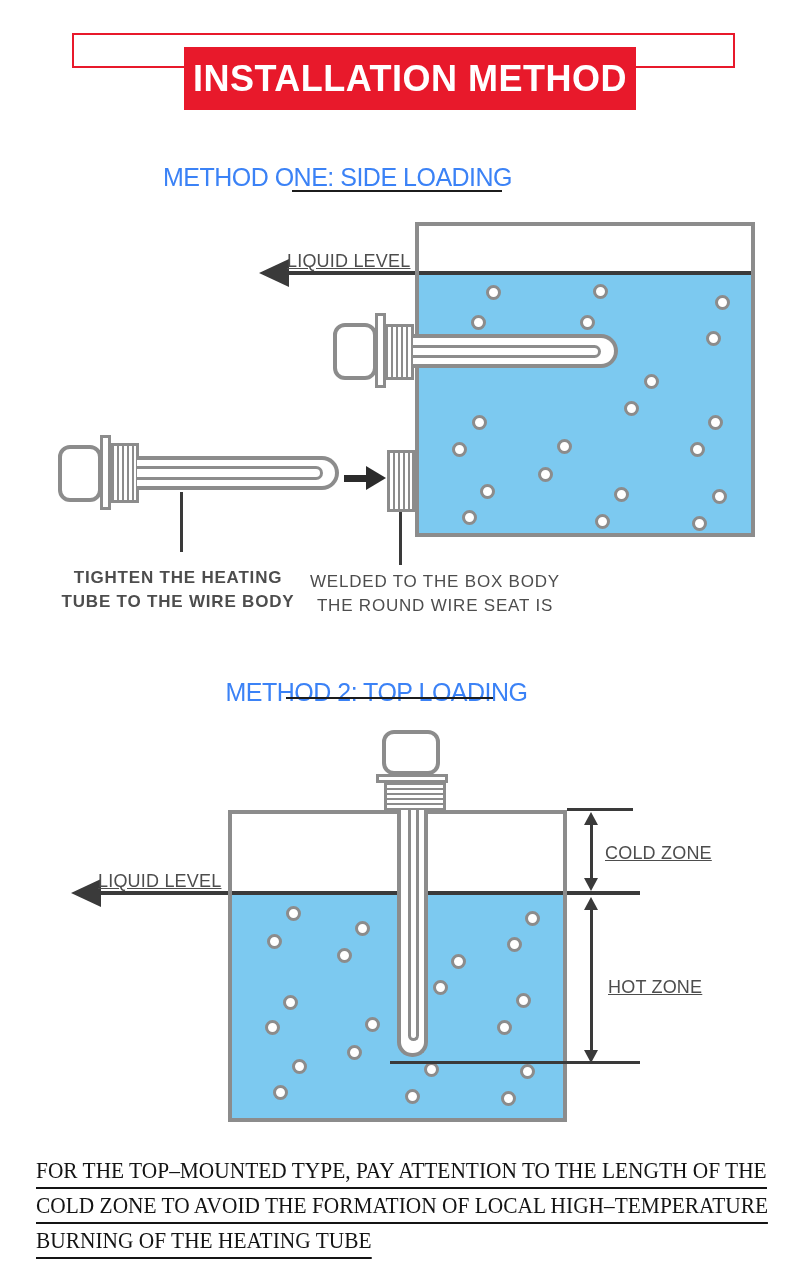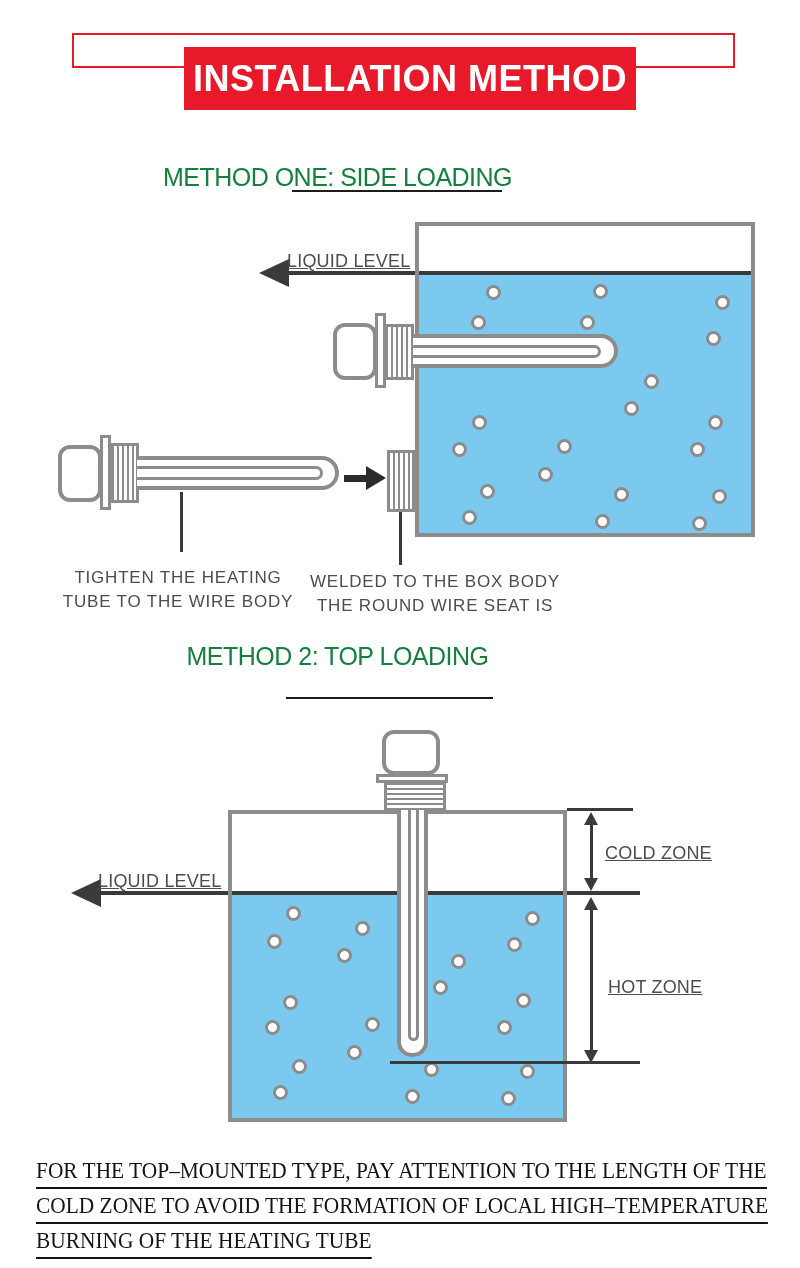--- a/index.html
+++ b/index.html
@@ -11,24 +11,24 @@
   .abs { position:absolute; }
 
   
   .outline-box { left:72px; top:33px; width:663px; height:35px;
     border:2px solid var(--red); background:#fff; }
   .banner { left:184px; top:47px; width:452px; height:63px; background:var(--red);
     display:flex; align-items:center; justify-content:center; }
   .banner-title { color:#fff; font-weight:bold; font-size:36px; letter-spacing:0.5px; white-space:nowrap; }
 
   
-  .heading { left:0; top:0; width:675px; text-align:center; color:#15803d;
+  .heading { left:0; top:0; width:675px; text-align:center; color:#3b82f6;
     font-size:25px; letter-spacing:-0.5px; white-space:nowrap; }
   .heading1 { top:163px; }
-  .heading2 { top:642px; }
+  .heading2 { top:678px;margin-left:39px; }
   .h-underline { height:2px; background:#1c1c1c; }
   .h1-underline { left:292px; top:190px; width:210px; }
   .h2-underline { left:286px; top:697px; width:207px; }
 
   
   .tank { border:4px solid var(--outline); background:transparent; }
   .water { background:var(--water); }
   .dark-line { background:var(--dark); }
   .bubble { position:absolute; width:15px; height:15px; border-radius:50%;
     background:#fff; border:3px solid var(--outline); }
@@ -68,21 +68,21 @@
   .ribs1b { left:111px; top:443px; width:28px; height:60px; }
   .tube1b-outer { left:137px; top:456px; width:202px; height:34px; }
   .tube1b-inner { left:137px; top:466px; width:186px; height:14px; }
   .ins-arrow-shaft { left:344px; top:475px; width:26px; height:7px; background:#2b2b2b; }
   .ins-arrow-head { left:366px; top:466px; width:0; height:0;
     border-top:12px solid transparent; border-bottom:12px solid transparent;
     border-left:20px solid #2b2b2b; }
   .wire-seat { left:387px; top:450px; width:28px; height:62px; }
   .leader1 { left:180px; top:492px; width:3px; height:60px; background:var(--dark); }
   .leader2 { left:399px; top:512px; width:3px; height:53px; background:var(--dark); }
-  .caption1 { left:50px; top:566px; width:256px; }
+  .caption1 { left:50px; top:566px; width:256px;font-weight:bold; }
   .caption2 { left:300px; top:570px; width:270px; }
 
   
   .cap2 { left:382px; top:730px; width:58px; height:45px; }
   .flange2 { left:376px; top:774px; width:72px; height:9px; }
   .neck2 { left:384px; top:782px; width:62px; height:29px; }
   .tank2 { left:228px; top:810px; width:339px; height:312px; }
   .water2 { left:232px; top:893px; width:331px; height:225px; }
   .waterline2 { left:76px; top:891px; width:564px; height:4px; }
   .ll2-head { left:71px; top:879px; }

